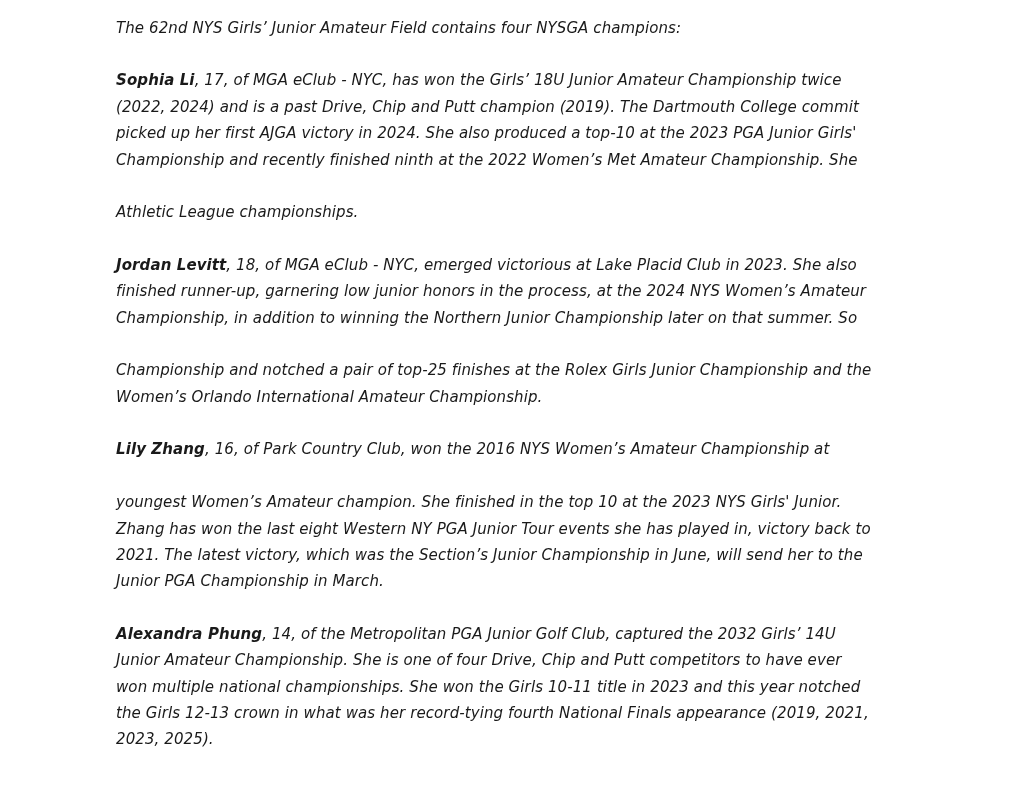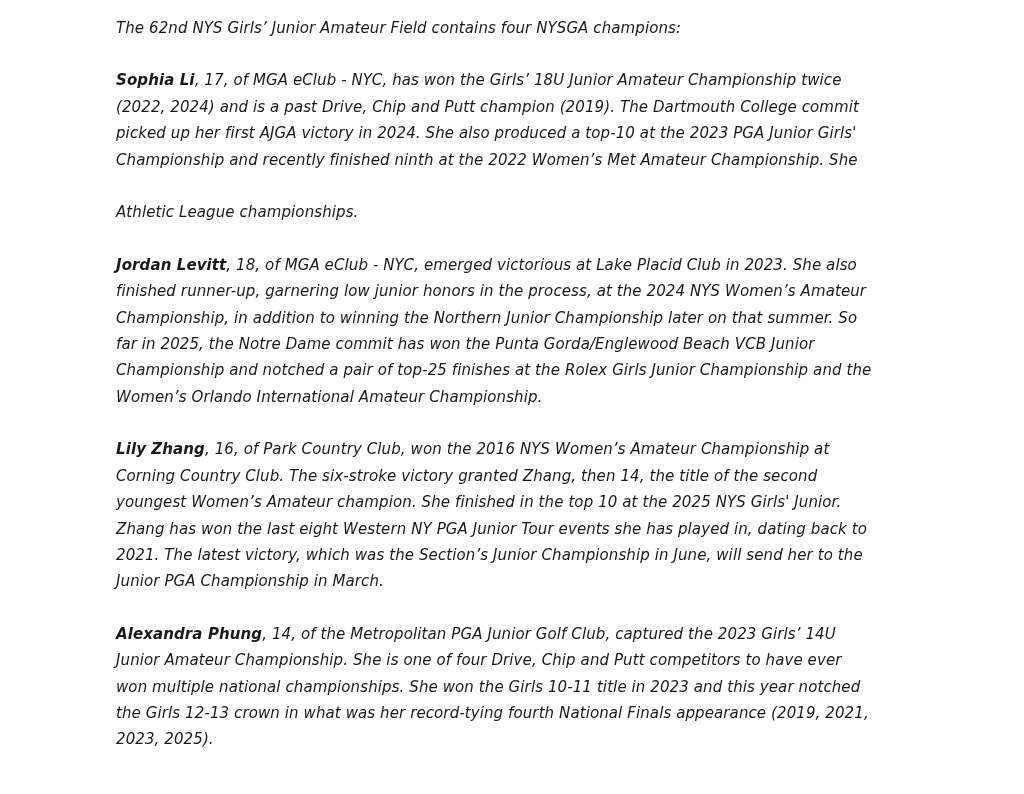--- a/index.html
+++ b/index.html
@@ -40,30 +40,30 @@
   <p class="para"><b>Sophia Li</b><span>, 17, of MGA eClub - NYC, has won the Girls’ 18U Junior Amateur Championship twice</span><br>
     <span>(2022, 2024) and is a past Drive, Chip and Putt champion (2019). The Dartmouth College commit</span><br>
     <span>picked up her first AJGA victory in 2024. She also produced a top-10 at the 2023 PGA Junior Girls'</span><br>
     <span>Championship and recently finished ninth at the 2022 Women’s Met Amateur Championship. She</span><br>
     <br>
     <span>Athletic League championships.</span></p>
 
   <p class="para"><b>Jordan Levitt</b><span>, 18, of MGA eClub - NYC, emerged victorious at Lake Placid Club in 2023. She also</span><br>
     <span>finished runner-up, garnering low junior honors in the process, at the 2024 NYS Women’s Amateur</span><br>
     <span>Championship, in addition to winning the Northern Junior Championship later on that summer. So</span><br>
-    <span>far in 2025, the Notre Dame commit has won the Punta Gorda/Englewood Beach VCB Junior</span><br>
+    <br>
     <span>Championship and notched a pair of top-25 finishes at the Rolex Girls Junior Championship and the</span><br>
     <span>Women’s Orlando International Amateur Championship.</span></p>
 
   <p class="para"><b>Lily Zhang</b><span>, 16, of Park Country Club, won the 2016 NYS Women’s Amateur Championship at</span><br>
-    <span>Corning Country Club. The six-stroke victory granted Zhang, then 14, the title of the second</span><br>
-    <span>youngest Women’s Amateur champion. She finished in the top 10 at the 2025 NYS Girls' Junior.</span><br>
-    <span>Zhang has won the last eight Western NY PGA Junior Tour events she has played in, dating back to</span><br>
+    <br>
+    <span>youngest Women’s Amateur champion. She finished in the top 10 at the 2023 NYS Girls' Junior.</span><br>
+    <span>Zhang has won the last eight Western NY PGA Junior Tour events she has played in, victory back to</span><br>
     <span>2021. The latest victory, which was the Section’s Junior Championship in June, will send her to the</span><br>
     <span>Junior PGA Championship in March.</span></p>
 
-  <p class="para"><b>Alexandra Phung</b><span>, 14, of the Metropolitan PGA Junior Golf Club, captured the 2023 Girls’ 14U</span><br>
+  <p class="para"><b>Alexandra Phung</b><span>, 14, of the Metropolitan PGA Junior Golf Club, captured the 2032 Girls’ 14U</span><br>
     <span>Junior Amateur Championship. She is one of four Drive, Chip and Putt competitors to have ever</span><br>
     <span>won multiple national championships. She won the Girls 10-11 title in 2023 and this year notched</span><br>
     <span>the Girls 12-13 crown in what was her record-tying fourth National Finals appearance (2019, 2021,</span><br>
     <span>2023, 2025).</span></p>
 
 </div>
 
 </body></html>

